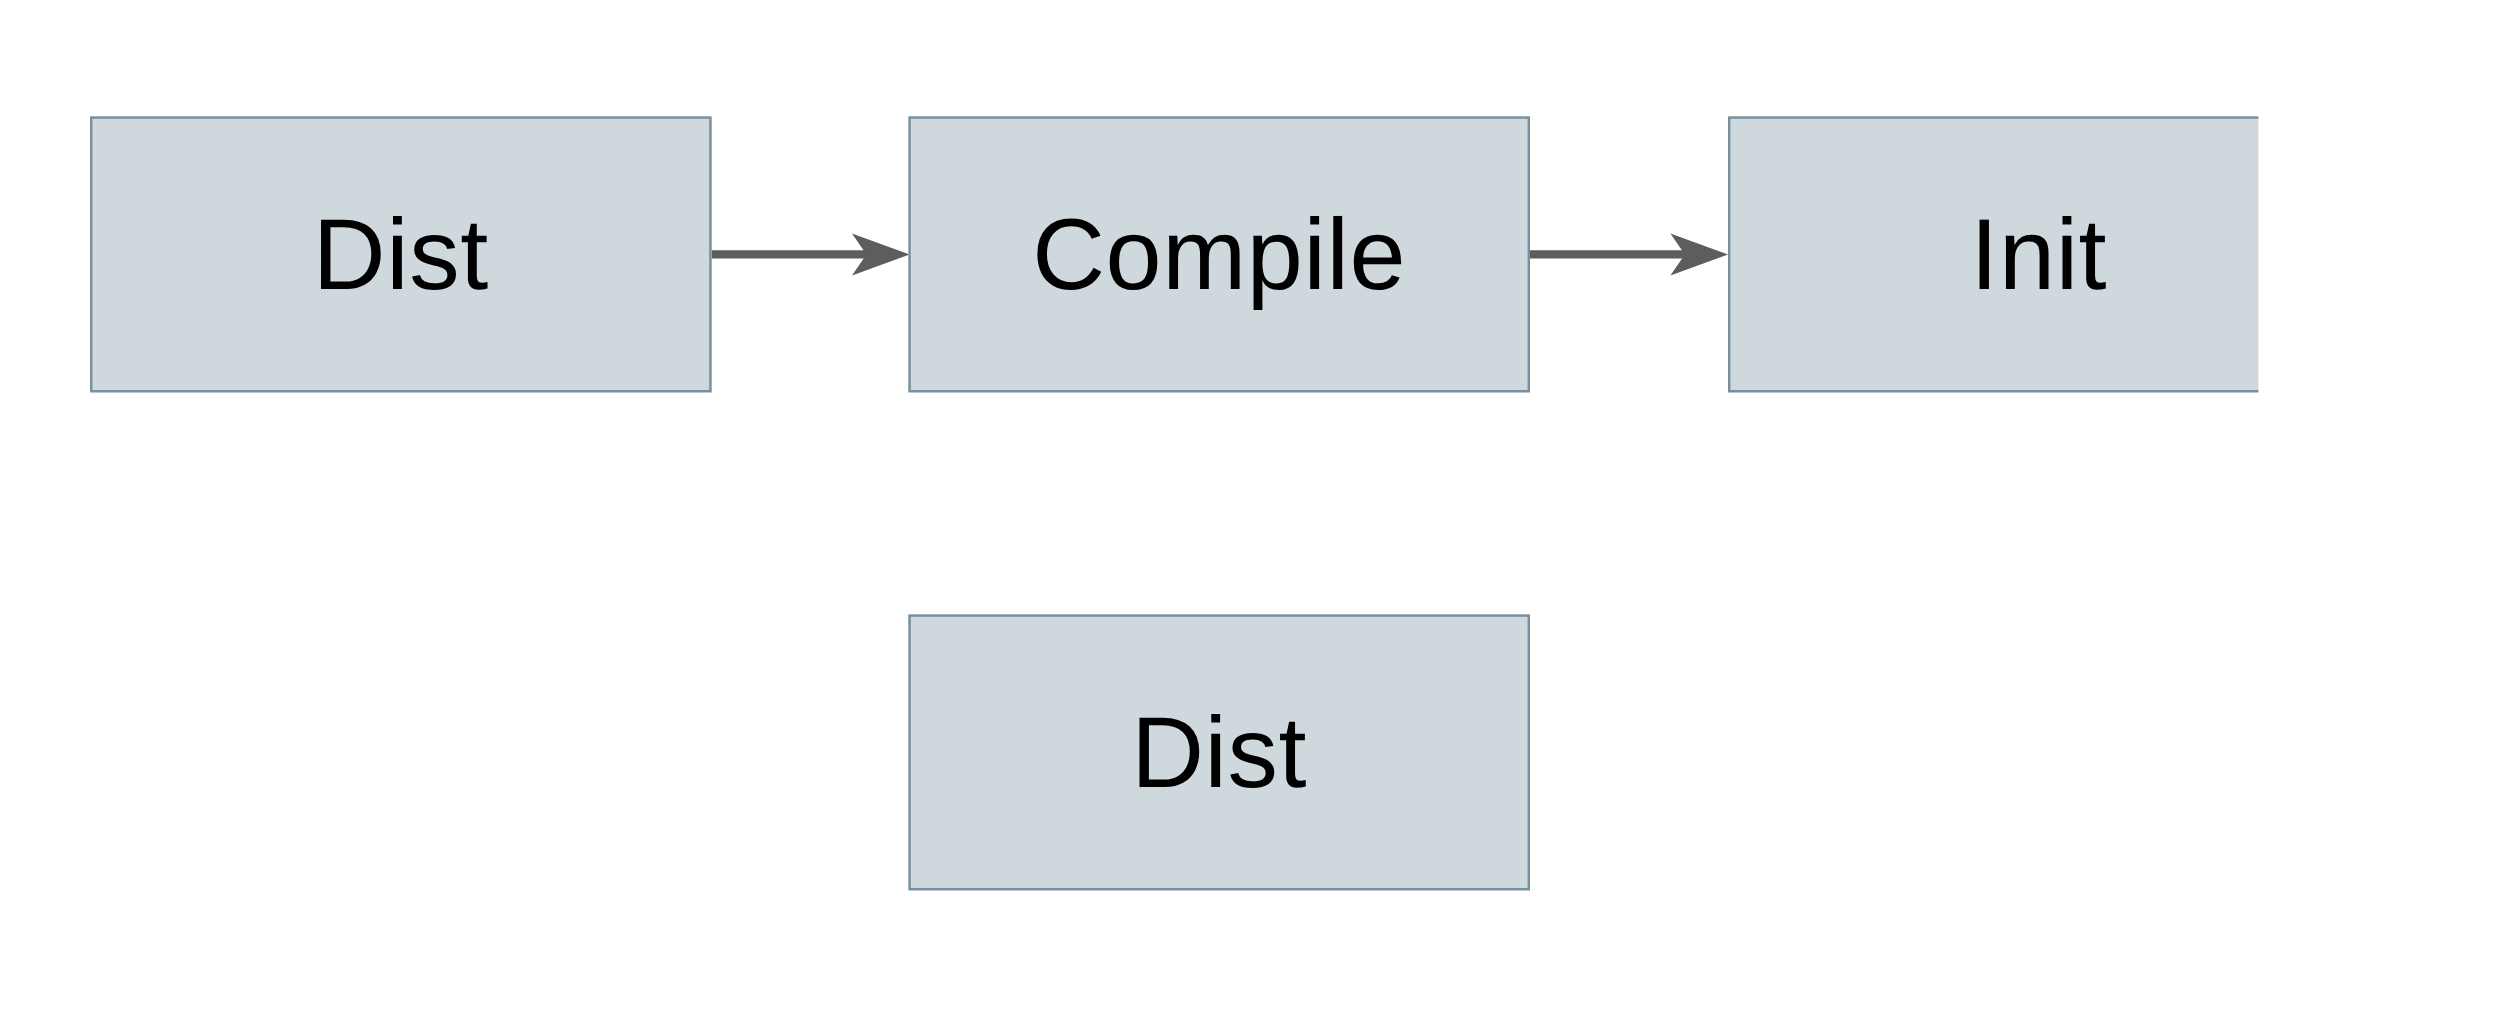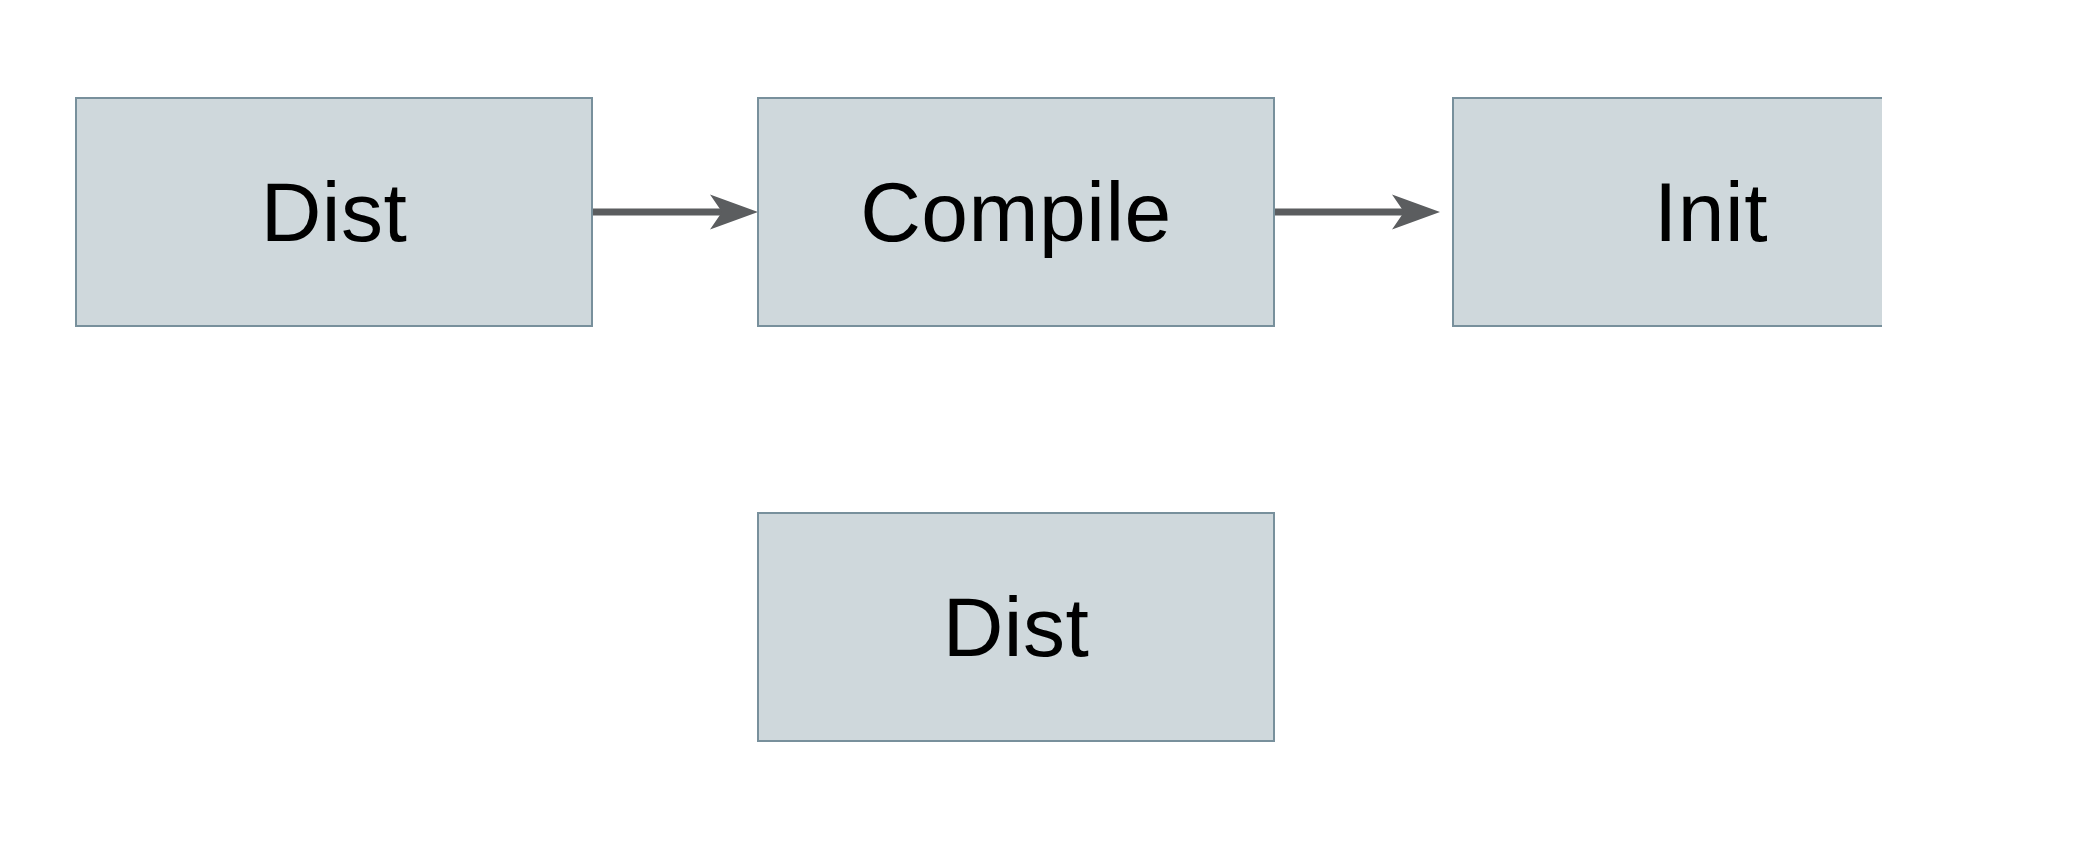--- a/index.html
+++ b/index.html
@@ -31,21 +31,21 @@
   }
   .node-label {
     font-size: 84px;
     line-height: 1;
     color: var(--label-color);
     letter-spacing: 0.5px;
     white-space: nowrap;
   }
   .node-dist    { left: 75px;   top: 97px; }
   .node-compile { left: 757px;  top: 97px; }
-  .node-init    { left: 1440px; top: 97px; margin-left: 12px; }
+  .node-init    { left: 1440px; top: 97px; }
   .node-clean   { left: 757px;  top: 512px; }
   .edge {
     position: absolute;
     top: 192px;
     width: 165px;
     height: 40px;
   }
   .edge-1 { left: 593px; }
   .edge-2 { left: 1275px; }
 </style>

